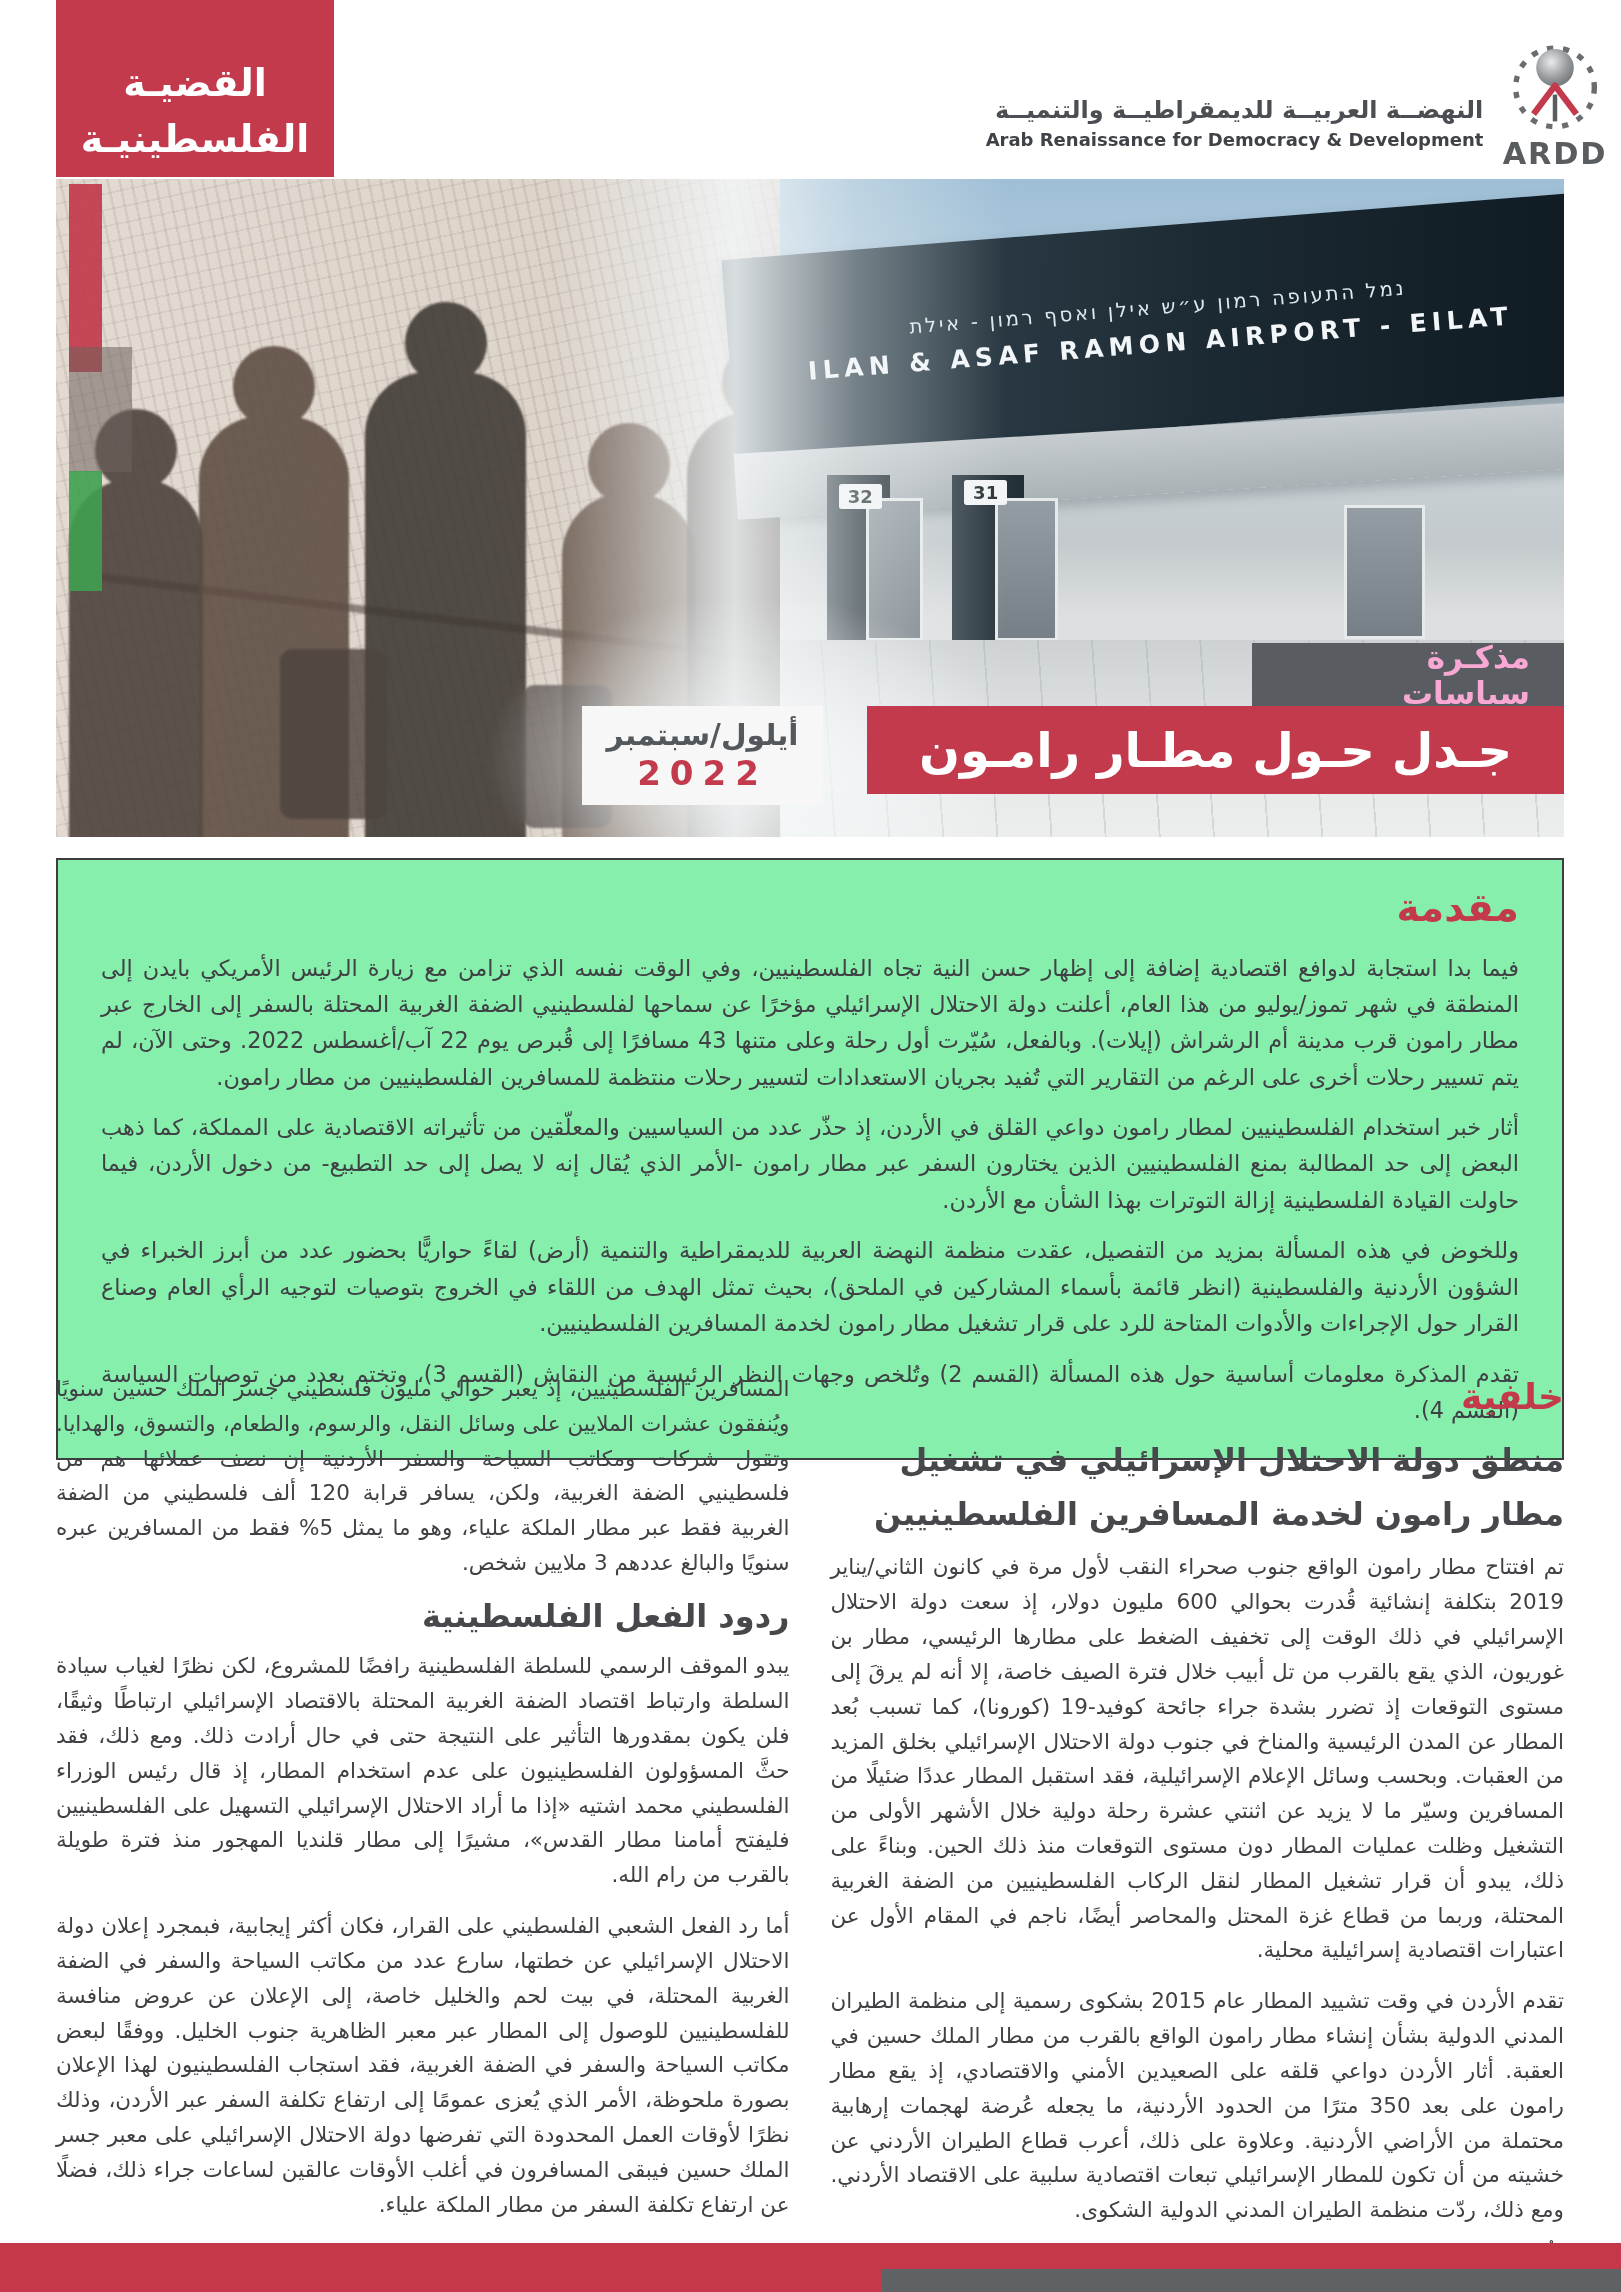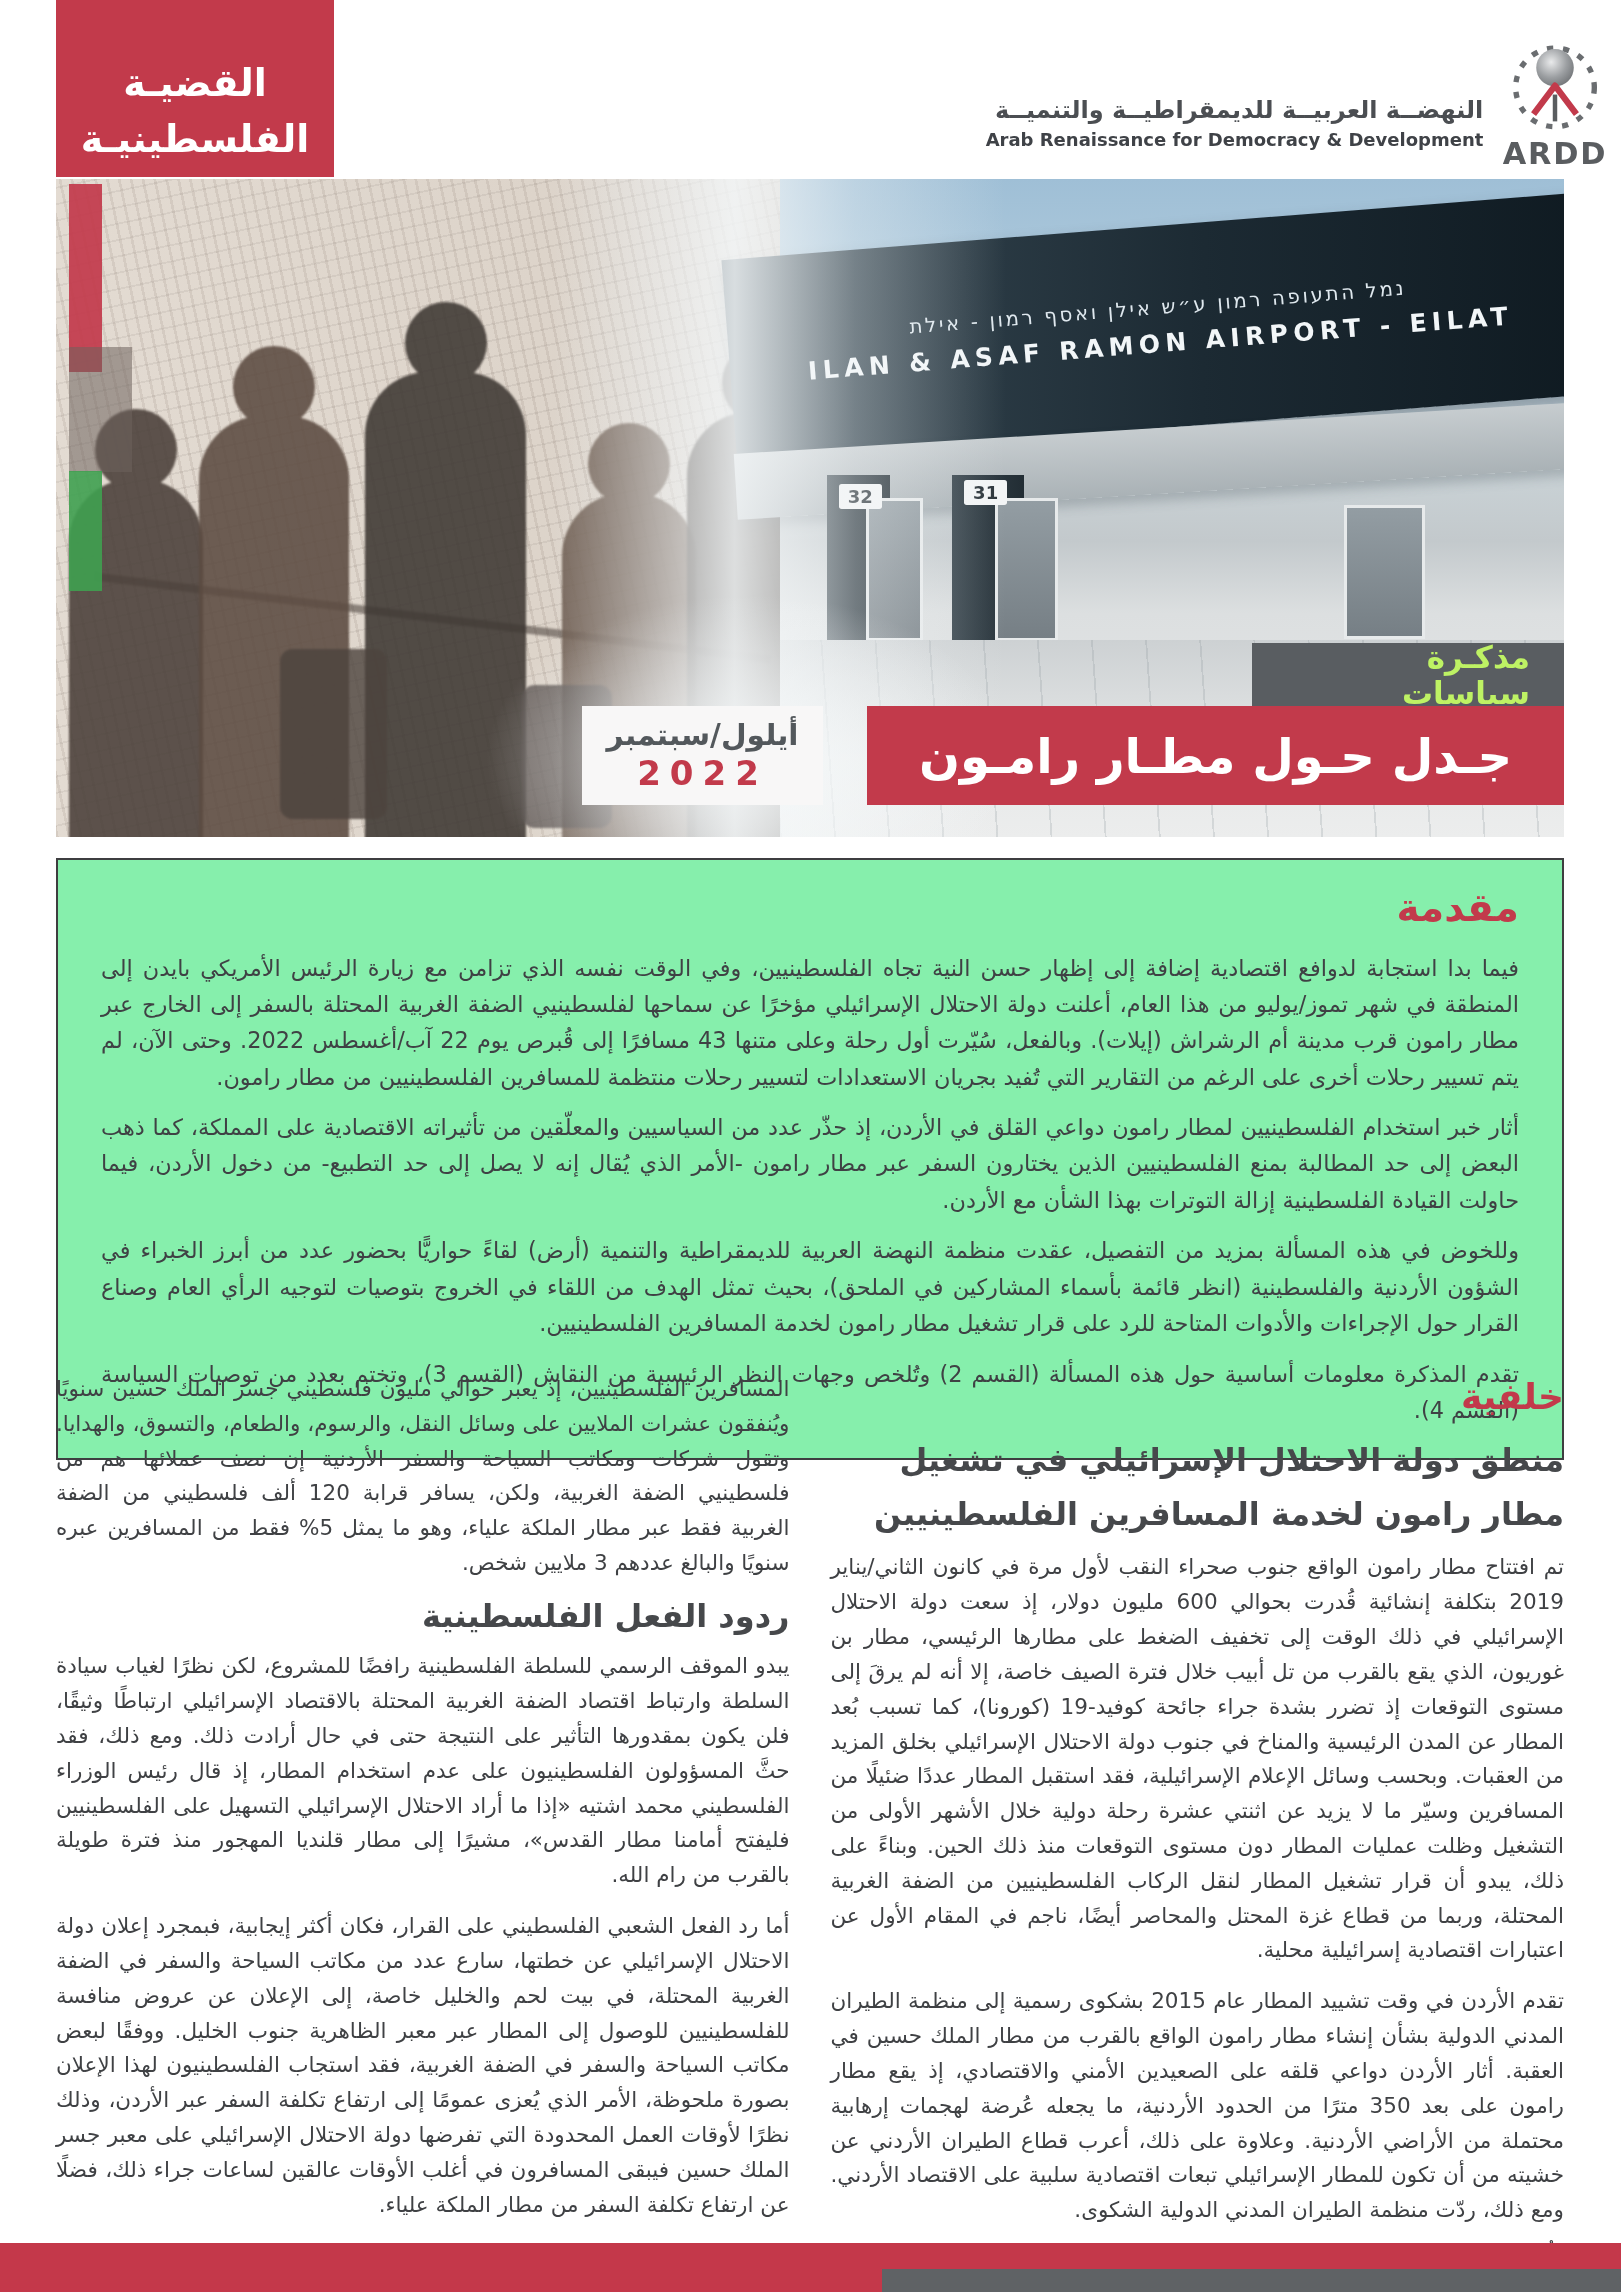--- a/index.html
+++ b/index.html
@@ -80,26 +80,26 @@
     background:
       radial-gradient(ellipse 376px 233px at 46% 88%, rgba(246,249,250,.85), rgba(246,249,250,0) 70%),
       linear-gradient(90deg, rgba(0,0,0,0) 33%, rgba(244,247,248,.85) 45%, rgba(244,247,248,.35) 53%, rgba(0,0,0,0) 63%);
   }
   .flag-red{ position:absolute; left:13.4px; top:5.4px; width:33px; height:188px; background:#c23a4b; opacity:.92; }
   .flag-gray{ position:absolute; left:13.4px; top:168px; width:63px; height:125px; background:#6e625c; opacity:.55; }
   .flag-green{ position:absolute; left:13.4px; top:292px; width:33px; height:120px; background:#3fa050; opacity:.9; }
 
   .type-badge{
     position:absolute; left:1196px; right:0; top:464px; height:64px; background:#595d61;
-    color:#bef264; font-weight:bold; font-size:31px; display:flex; align-items:center;
+    color:#f9a8d4; font-weight:bold; font-size:31px; display:flex; align-items:center;
     padding-right:34px;
     padding-left:37px;
   }
   .title-banner{
-    position:absolute; left:811px; right:0; top:527px; height:99px; background:#c23a4b;
+    position:absolute; left:811px; right:0; top:527px; height:88px; background:#c23a4b;
     color:#fff; font-weight:bold; font-size:48px; display:flex; align-items:center;
     justify-content:center; letter-spacing:0.9px;
   }
   .date-badge{
     position:absolute; left:526px; top:527px; width:241px; height:99px; background:#f8f7f7;
     display:flex; flex-direction:column; align-items:center; justify-content:center; gap:1.8px;
   }
   .date-ar{ color:#53585c; font-weight:bold; font-size:29.6px; }
   .date-year{ color:#c23a4b; font-weight:bold; font-size:34px; letter-spacing:9px; direction:ltr; }
 

